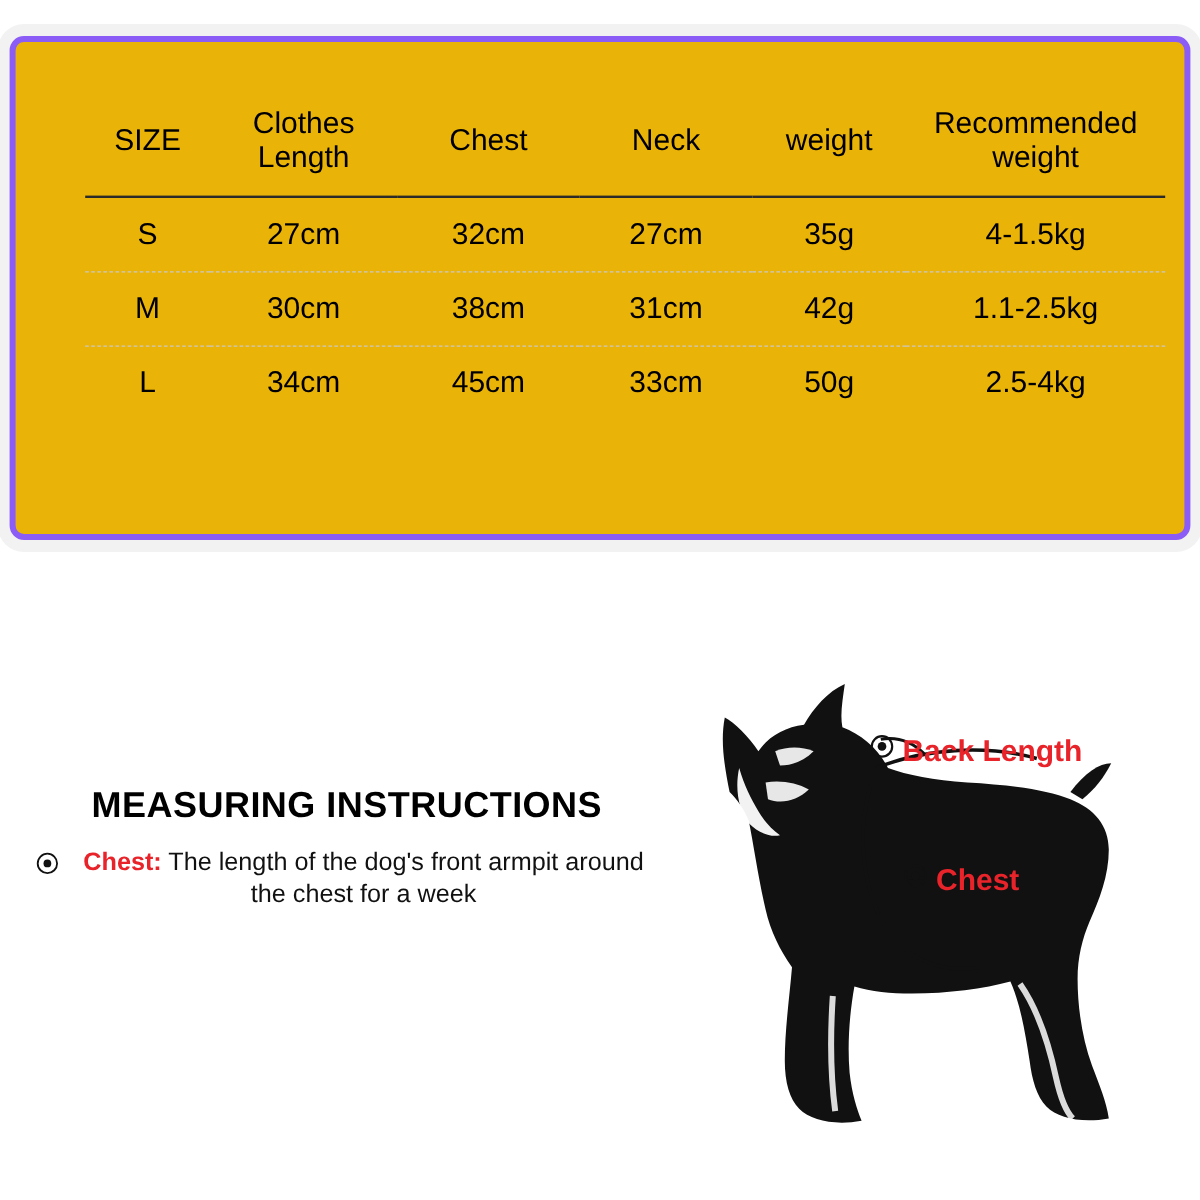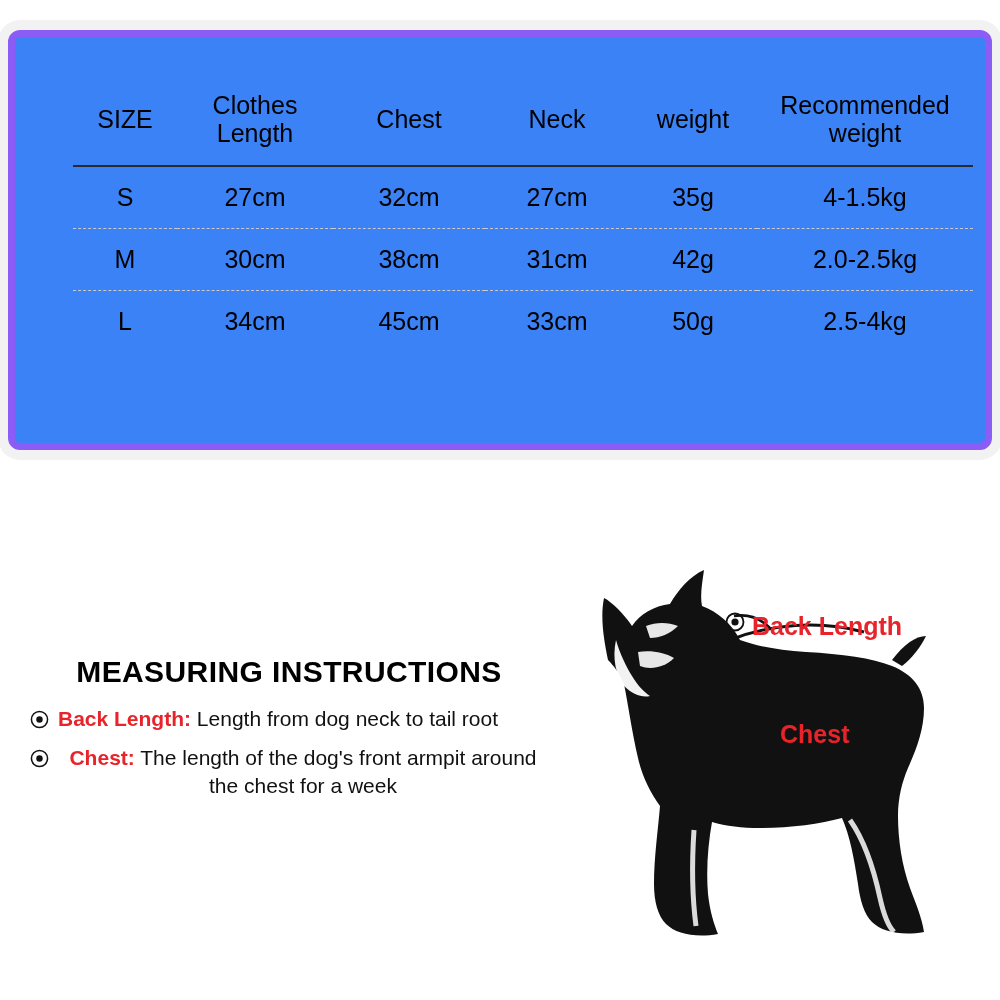--- a/index.html
+++ b/index.html
@@ -16,22 +16,22 @@
     overflow: hidden;
   }
 
   
   #size-card {
     position: absolute;
     left: 8px;
     top: 30px;
     width: 984px;
     height: 420px;
-    background: #3b82f6;
-    border: 7px solid #8b5cf6;
+    background: #eab308;
+    border: 5px solid #8b5cf6;
     border-radius: 12px;
     box-shadow: 0 0 0 10px #f2f2f2;
     box-sizing: border-box;
   }
 
   #size-table {
     position: absolute;
     left: 58px;
     top: 48px;
     width: 876px;
@@ -168,49 +168,37 @@
         <td>27cm</td>
         <td>35g</td>
         <td>4-1.5kg</td>
       </tr>
       <tr>
         <td>M</td>
         <td>30cm</td>
         <td>38cm</td>
         <td>31cm</td>
         <td>42g</td>
-        <td>2.0-2.5kg</td>
+        <td>1.1-2.5kg</td>
       </tr>
       <tr>
         <td>L</td>
         <td>34cm</td>
         <td>45cm</td>
         <td>33cm</td>
         <td>50g</td>
         <td>2.5-4kg</td>
       </tr>
     </tbody>
   </table>
 </div>
 
 <div id="instructions">
   <div id="instructions-title">MEASURING INSTRUCTIONS</div>
 
-  <div class="instr-row">
-    <span class="bullet-icon">
-      <svg viewBox="0 0 20 20" width="19" height="19">
-        <circle cx="10" cy="10" r="8.5" fill="none" stroke="#111111" stroke-width="1.6"></circle>
-        <circle cx="10" cy="10" r="3.4" fill="#111111"></circle>
-      </svg>
-    </span>
-    <span class="instr-text">
-      <span class="term">Back Length:</span>
-      <span>Length from dog neck to tail root</span>
-    </span>
-  </div>
 
   <div class="instr-row">
     <span class="bullet-icon">
       <svg viewBox="0 0 20 20" width="19" height="19">
         <circle cx="10" cy="10" r="8.5" fill="none" stroke="#111111" stroke-width="1.6"></circle>
         <circle cx="10" cy="10" r="3.4" fill="#111111"></circle>
       </svg>
     </span>
     <span class="instr-text">
       <span class="term">Chest:</span>

